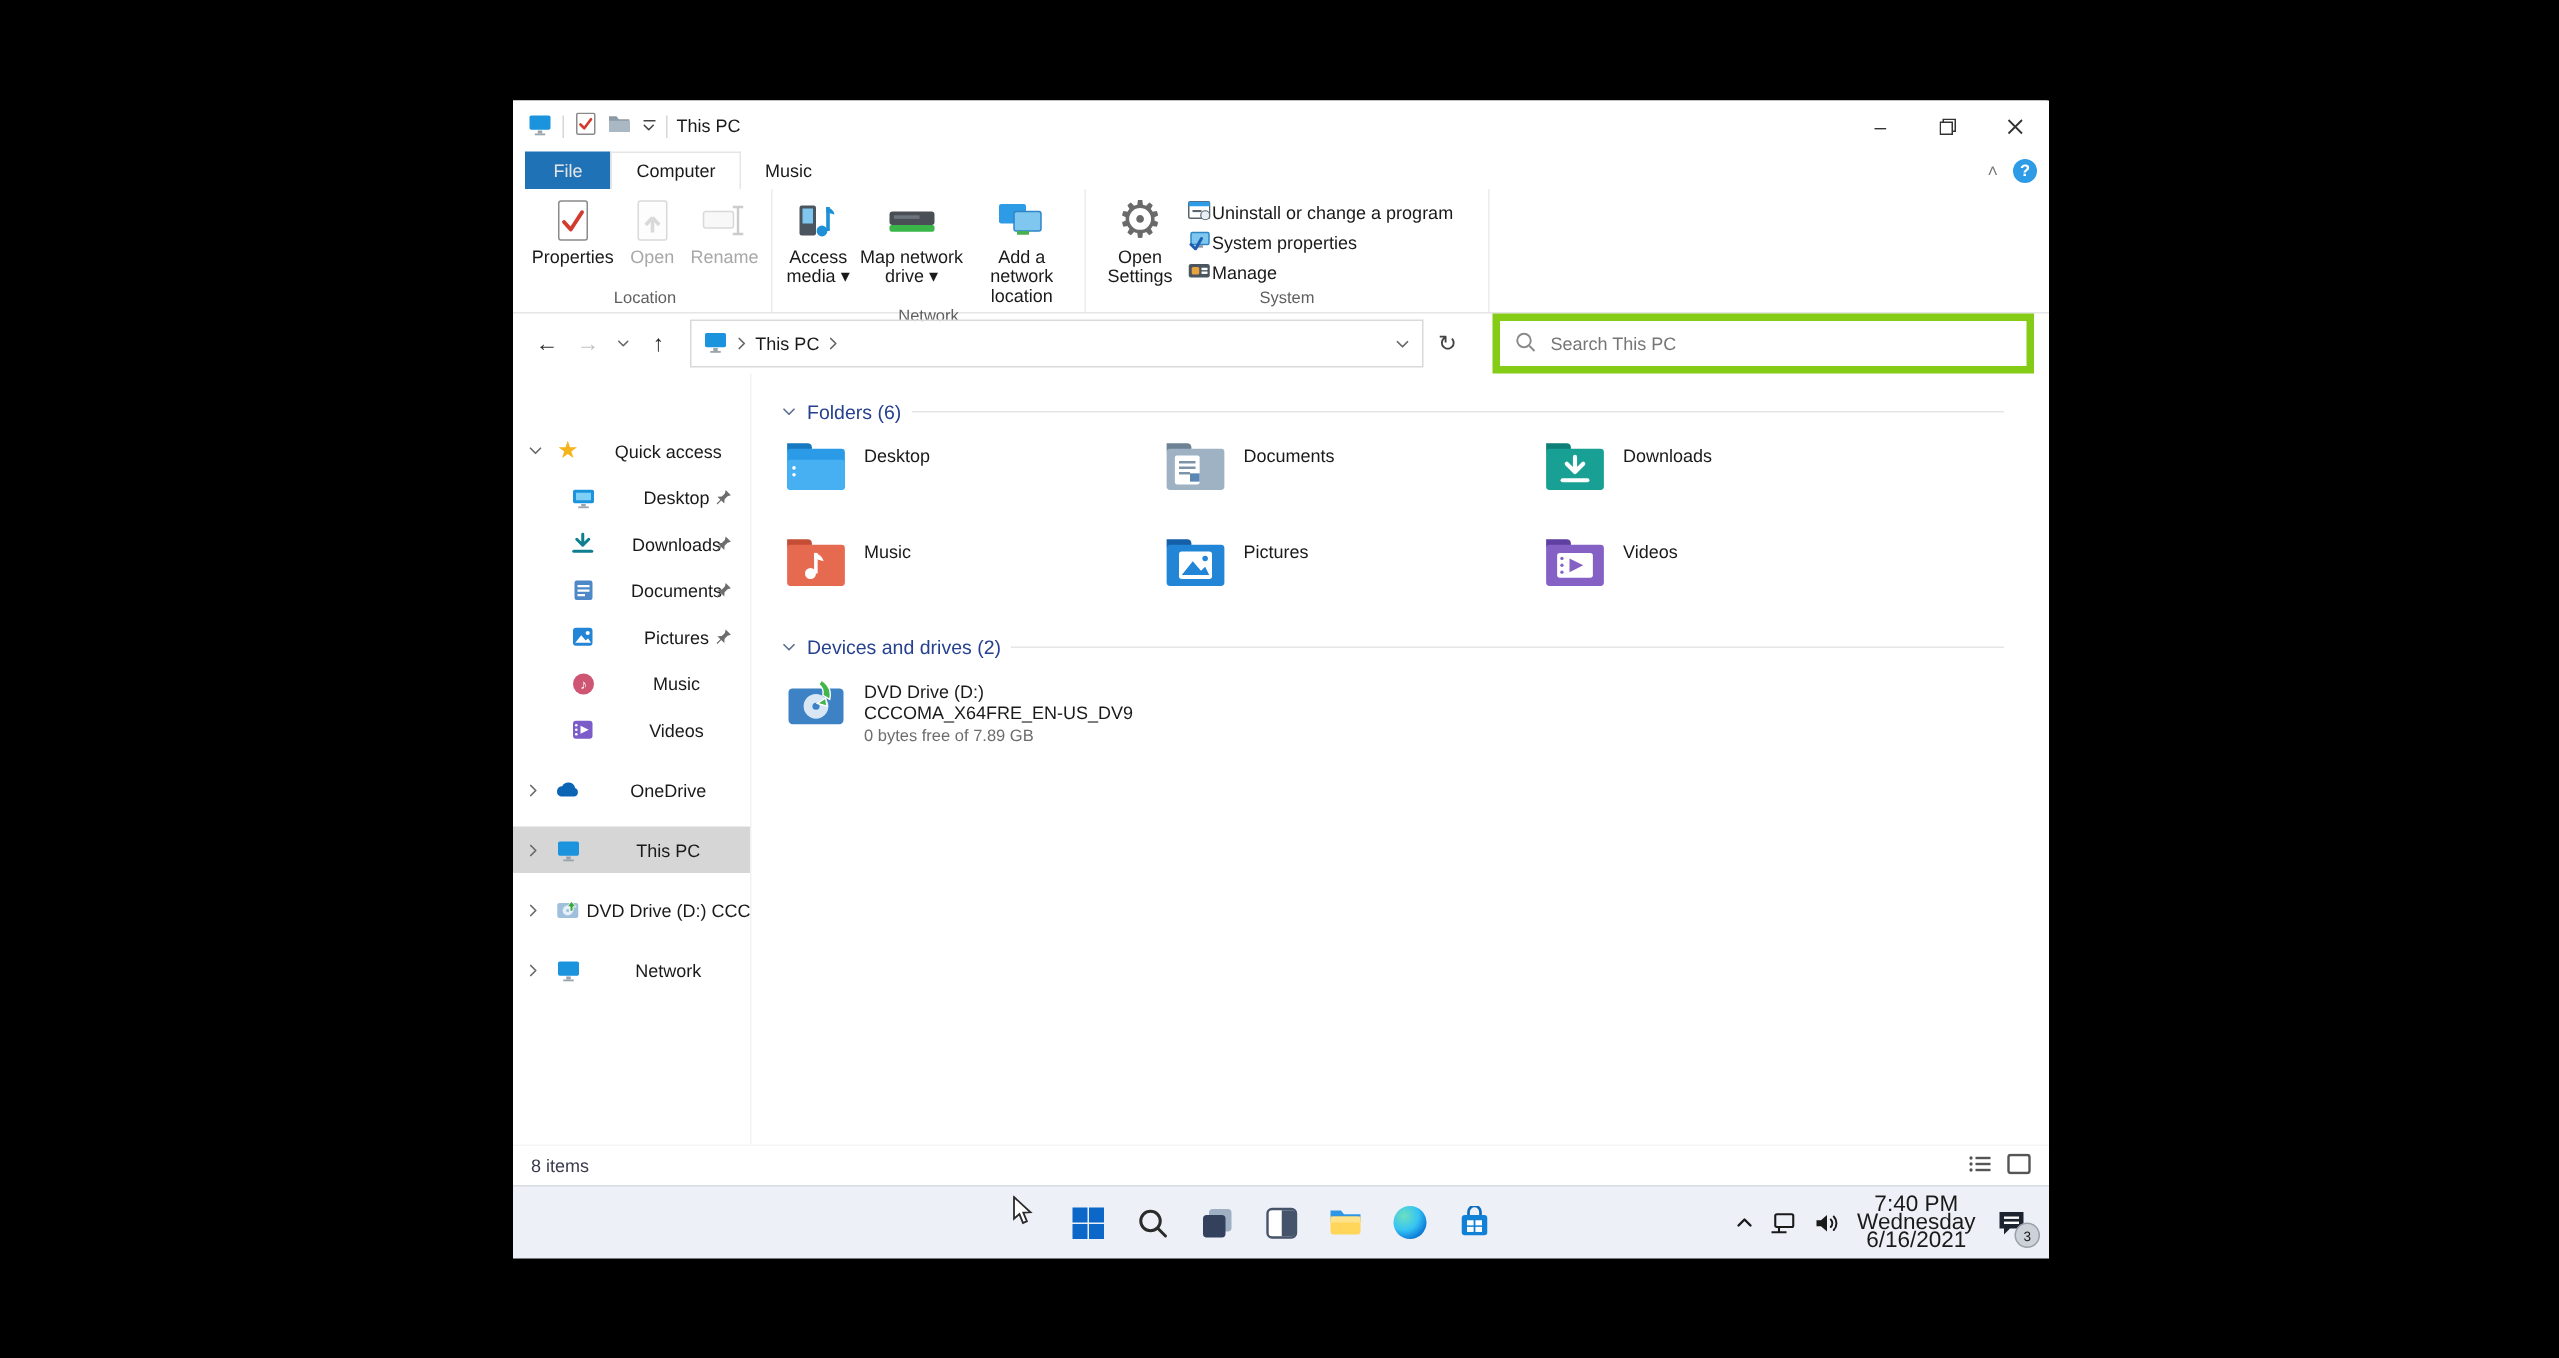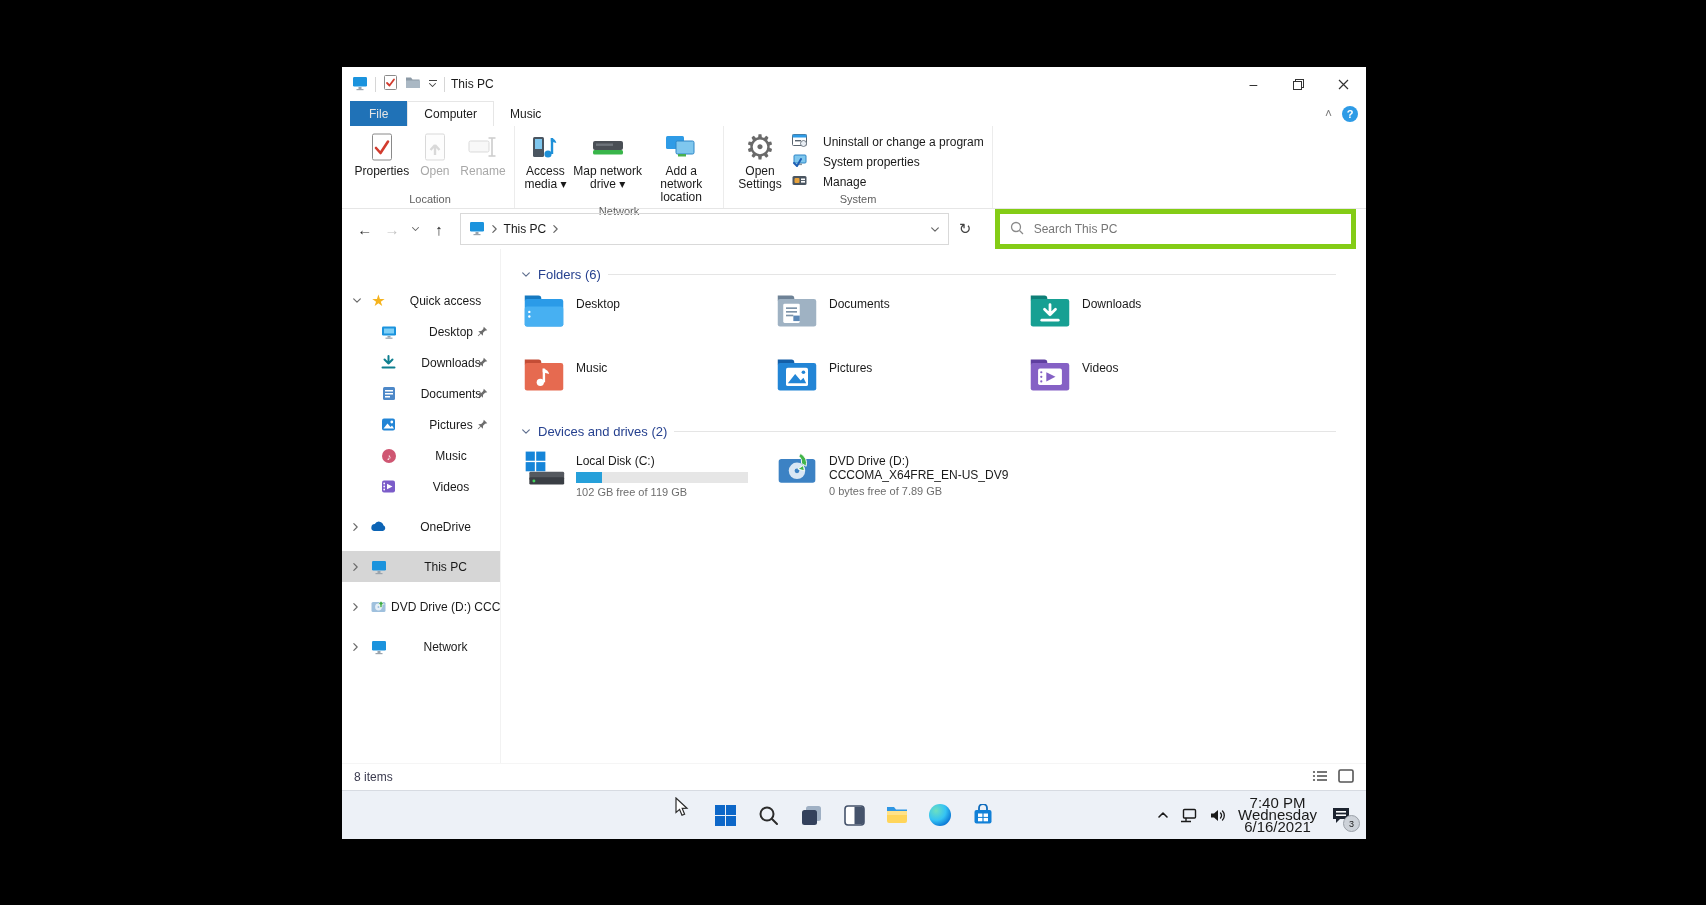--- a/index.html
+++ b/index.html
@@ -27,21 +27,21 @@
   
   .ribbon{height:82px;border-bottom:1px solid #e6e6e6;display:flex;padding-left:4px;flex:0 0 auto;background:#fff;}
   .rgroup{display:flex;flex-direction:column;border-right:1px solid #ececec;}
   .rbtns{flex:1;display:flex;align-items:flex-start;padding:5px 6px 0 6px;gap:2px;}
   .rglabel{text-align:center;color:#5f5f5f;font-size:11px;padding:1px 0 3px;}
   .bigbtn{display:flex;flex-direction:column;align-items:center;text-align:center;gap:2px;line-height:13px;}
   .bigbtn .bicon{height:32px;display:flex;align-items:center;justify-content:center;}
   .disabled{color:#a8a8a8;}
   .disabled svg{opacity:.5;}
   .syscol{display:flex;flex-direction:column;justify-content:flex-start;gap:4px;padding-top:3px;}
-  .sysitem{display:flex;align-items:center;gap:16px;height:16px;white-space:nowrap;}
+  .sysitem{display:flex;align-items:center;gap:1px;height:16px;white-space:nowrap;}
   .gearglyph{font-size:34px;color:#6a6a6a;line-height:32px;}
 
   
   .navbar{height:40px;display:flex;align-items:center;padding:0 10px;flex:0 0 auto;gap:2px;}
   .navbtn{width:26px;height:26px;display:flex;align-items:center;justify-content:center;font-size:15px;color:#2b2b2b;}
   .navbtn.dim{color:#c3c3c3;}
   .navbtn.small{width:18px;font-size:10px;color:#666;}
   .addressbox{width:484px;height:30px;border:1px solid #d9d9d9;display:flex;align-items:center;gap:6px;padding:0 8px;margin-left:6px;}
   .crumb{color:#1a1a1a;}
   .addr-spacer{flex:1;}
@@ -582,40 +582,20 @@
                 <use href="#chevd"></use>
               </svg>
             </span>
           <span>Devices and drives (2)</span>
           <span class="hline"></span>
         </div>
         <div class="tilegrid">
           <div class="tile">
             <span class="ticon">
                 <svg width="44" height="40" viewBox="0 0 48 42">
-                  <rect x="4" y="2" width="10" height="10" fill="#1685d8"></rect>
-                  <rect x="15.5" y="2" width="10" height="10" fill="#1685d8"></rect>
-                  <rect x="4" y="13.5" width="10" height="10" fill="#1685d8"></rect>
-                  <rect x="15.5" y="13.5" width="10" height="10" fill="#1685d8"></rect>
-                  <rect x="8" y="24" width="38" height="9" rx="1.5" fill="#55595f"></rect>
-                  <rect x="8" y="30" width="38" height="8" rx="1.5" fill="#3a3e44"></rect>
-                  <circle cx="13" cy="34" r="1.6" fill="#43d15c"></circle>
-                </svg>
-              </span>
-            <div class="tinfo">
-              <div class="tname">Local Disk (C:)</div>
-              <div class="diskbar">
-                  <div class="fill" style="width: 15%;"></div>
-                </div>
-              <div class="tdetail">102 GB free of 119 GB</div>
-            </div>
-          </div>
-          <div class="tile">
-            <span class="ticon">
-                <svg width="44" height="40" viewBox="0 0 48 42">
                   <rect x="4" y="10" width="40" height="26" rx="3" fill="#3c82c4"></rect>
                   <circle cx="24" cy="23" r="9" fill="#d9e7f4"></circle>
                   <circle cx="24" cy="23" r="2.6" fill="#3c82c4"></circle>
                   <path d="M28,4 q8,5 6,14 l-5,-3 q1,-5 -3,-8 z" fill="#43b54a" stroke="#fff" stroke-width="1"></path>
                   <path d="M31,17 l-6,4 7,2 z" fill="#43b54a" stroke="#fff" stroke-width="1"></path>
                 </svg>
               </span>
             <div class="tinfo">
               <div class="tname">DVD Drive (D:)</div>
               <div class="tname">CCCOMA_X64FRE_EN-US_DV9</div>

